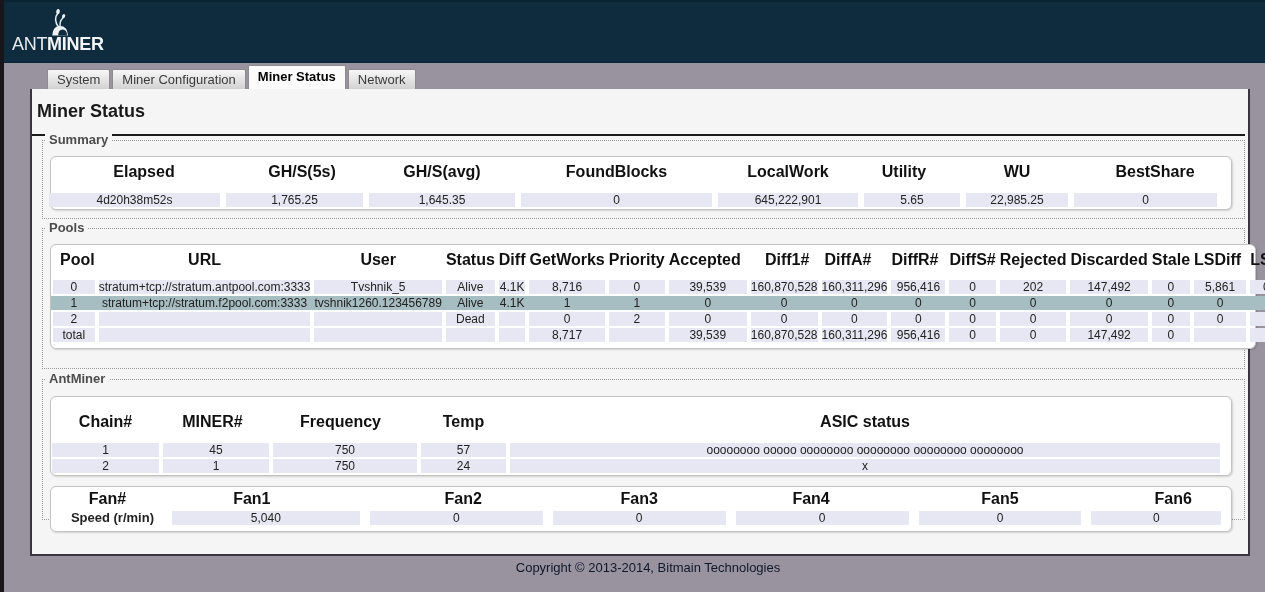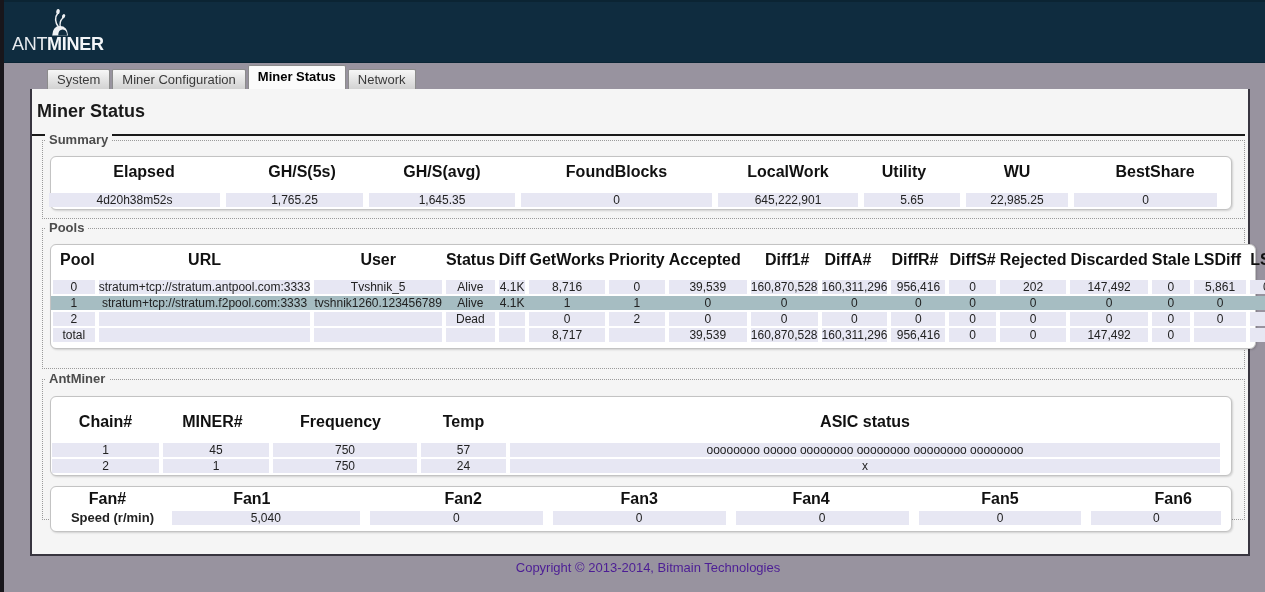--- a/index.html
+++ b/index.html
@@ -78,21 +78,21 @@
 #pools-box th:nth-child(16) { padding-right:5px; }
 #pools-box th:nth-child(17) { padding-right:8px; }
 #chain-box th:nth-child(2) { padding-right:7px; }
 #chain-box th:nth-child(3) { padding-right:9px; }
 #fan-box th:nth-child(2) { padding-right:28px; }
 #fan-box th:nth-child(3) { padding-left:14px; }
 #fan-box th:nth-child(5) { padding-right:22px; }
 #fan-box th:nth-child(7) { padding-left:34px; }
 #footer {
   position:absolute; left:36px; top:560px; width:1224px; text-align:center;
-  color:#4c1d95; font-size:13px;
+  color:#0f172a; font-size:13px;
 }
 </style>
 </head>
 <body>
 <div id="leftstrip"></div>
 <div id="header">
   <div id="logo">
     <svg id="anticon" width="22" height="30" viewBox="0 0 22 30">
       <path d="M4.2,29.6 Q4.6,20 12,20 Q19.6,20 20,29.6 Z" fill="#eef1f4"></path>
       <path d="M10.2,29.6 Q10.2,23.6 14.6,23.6 Q19,23.6 19,29.6 Z" fill="#0f2c3f"></path>

